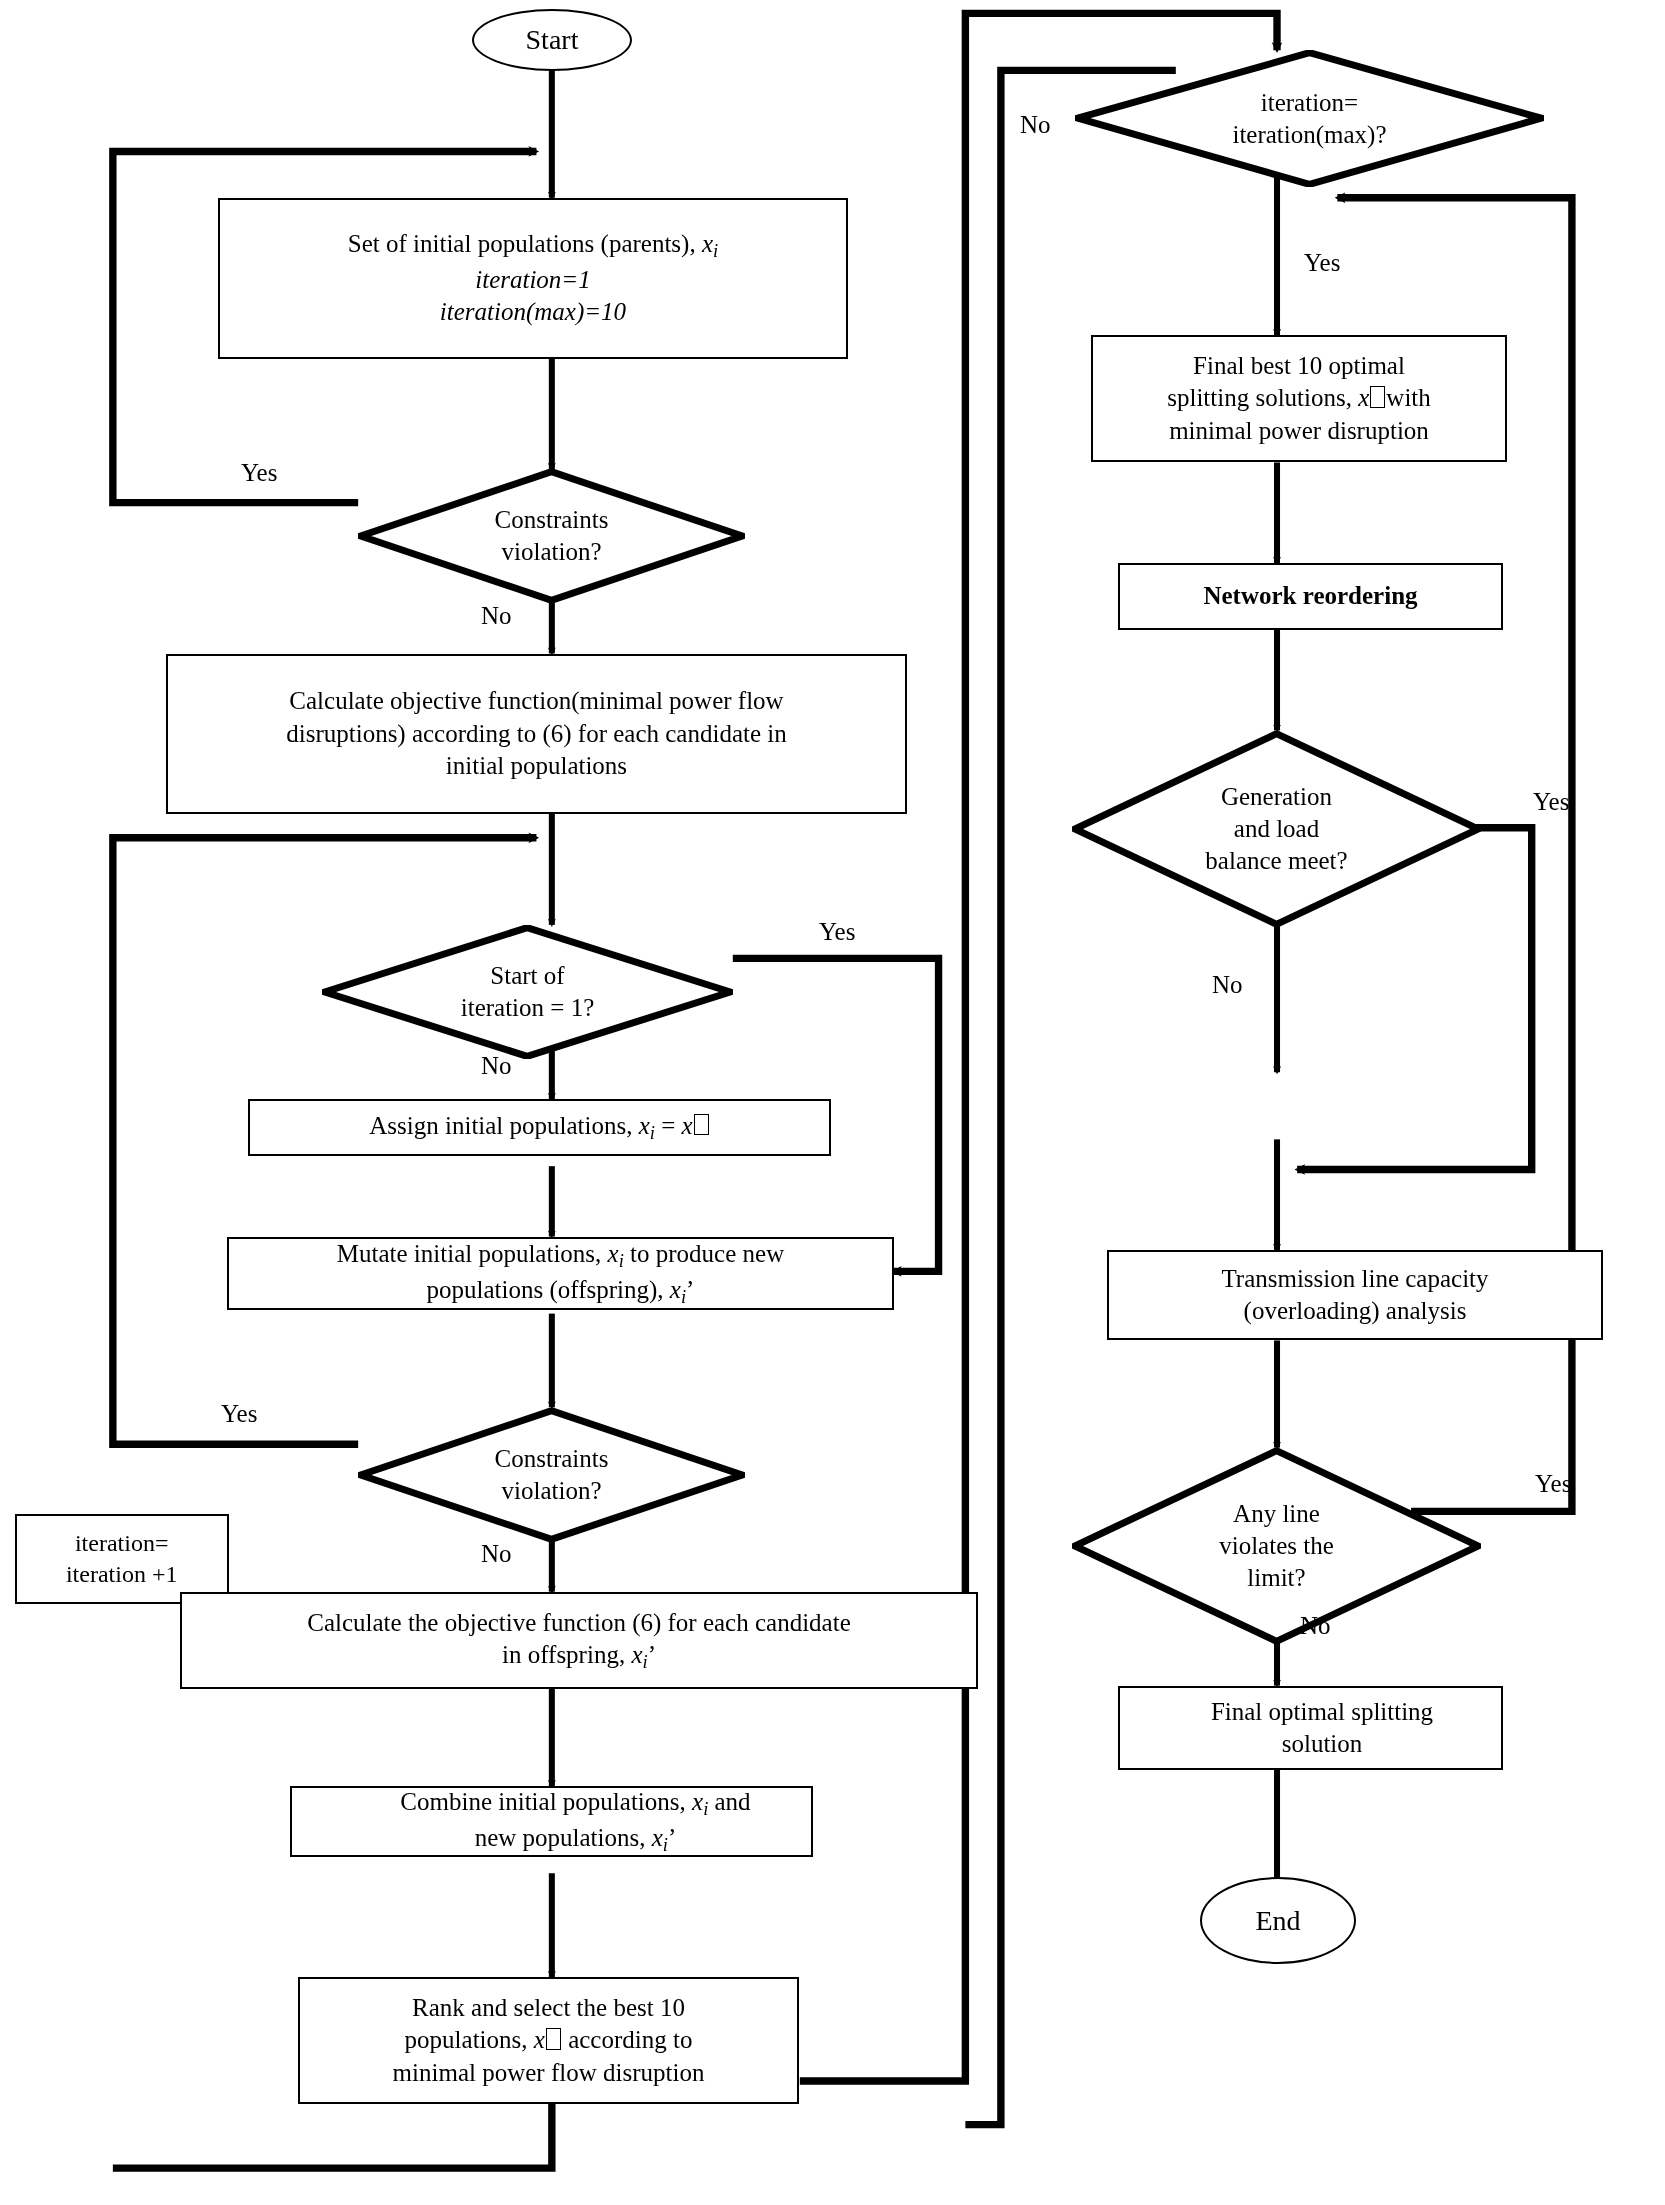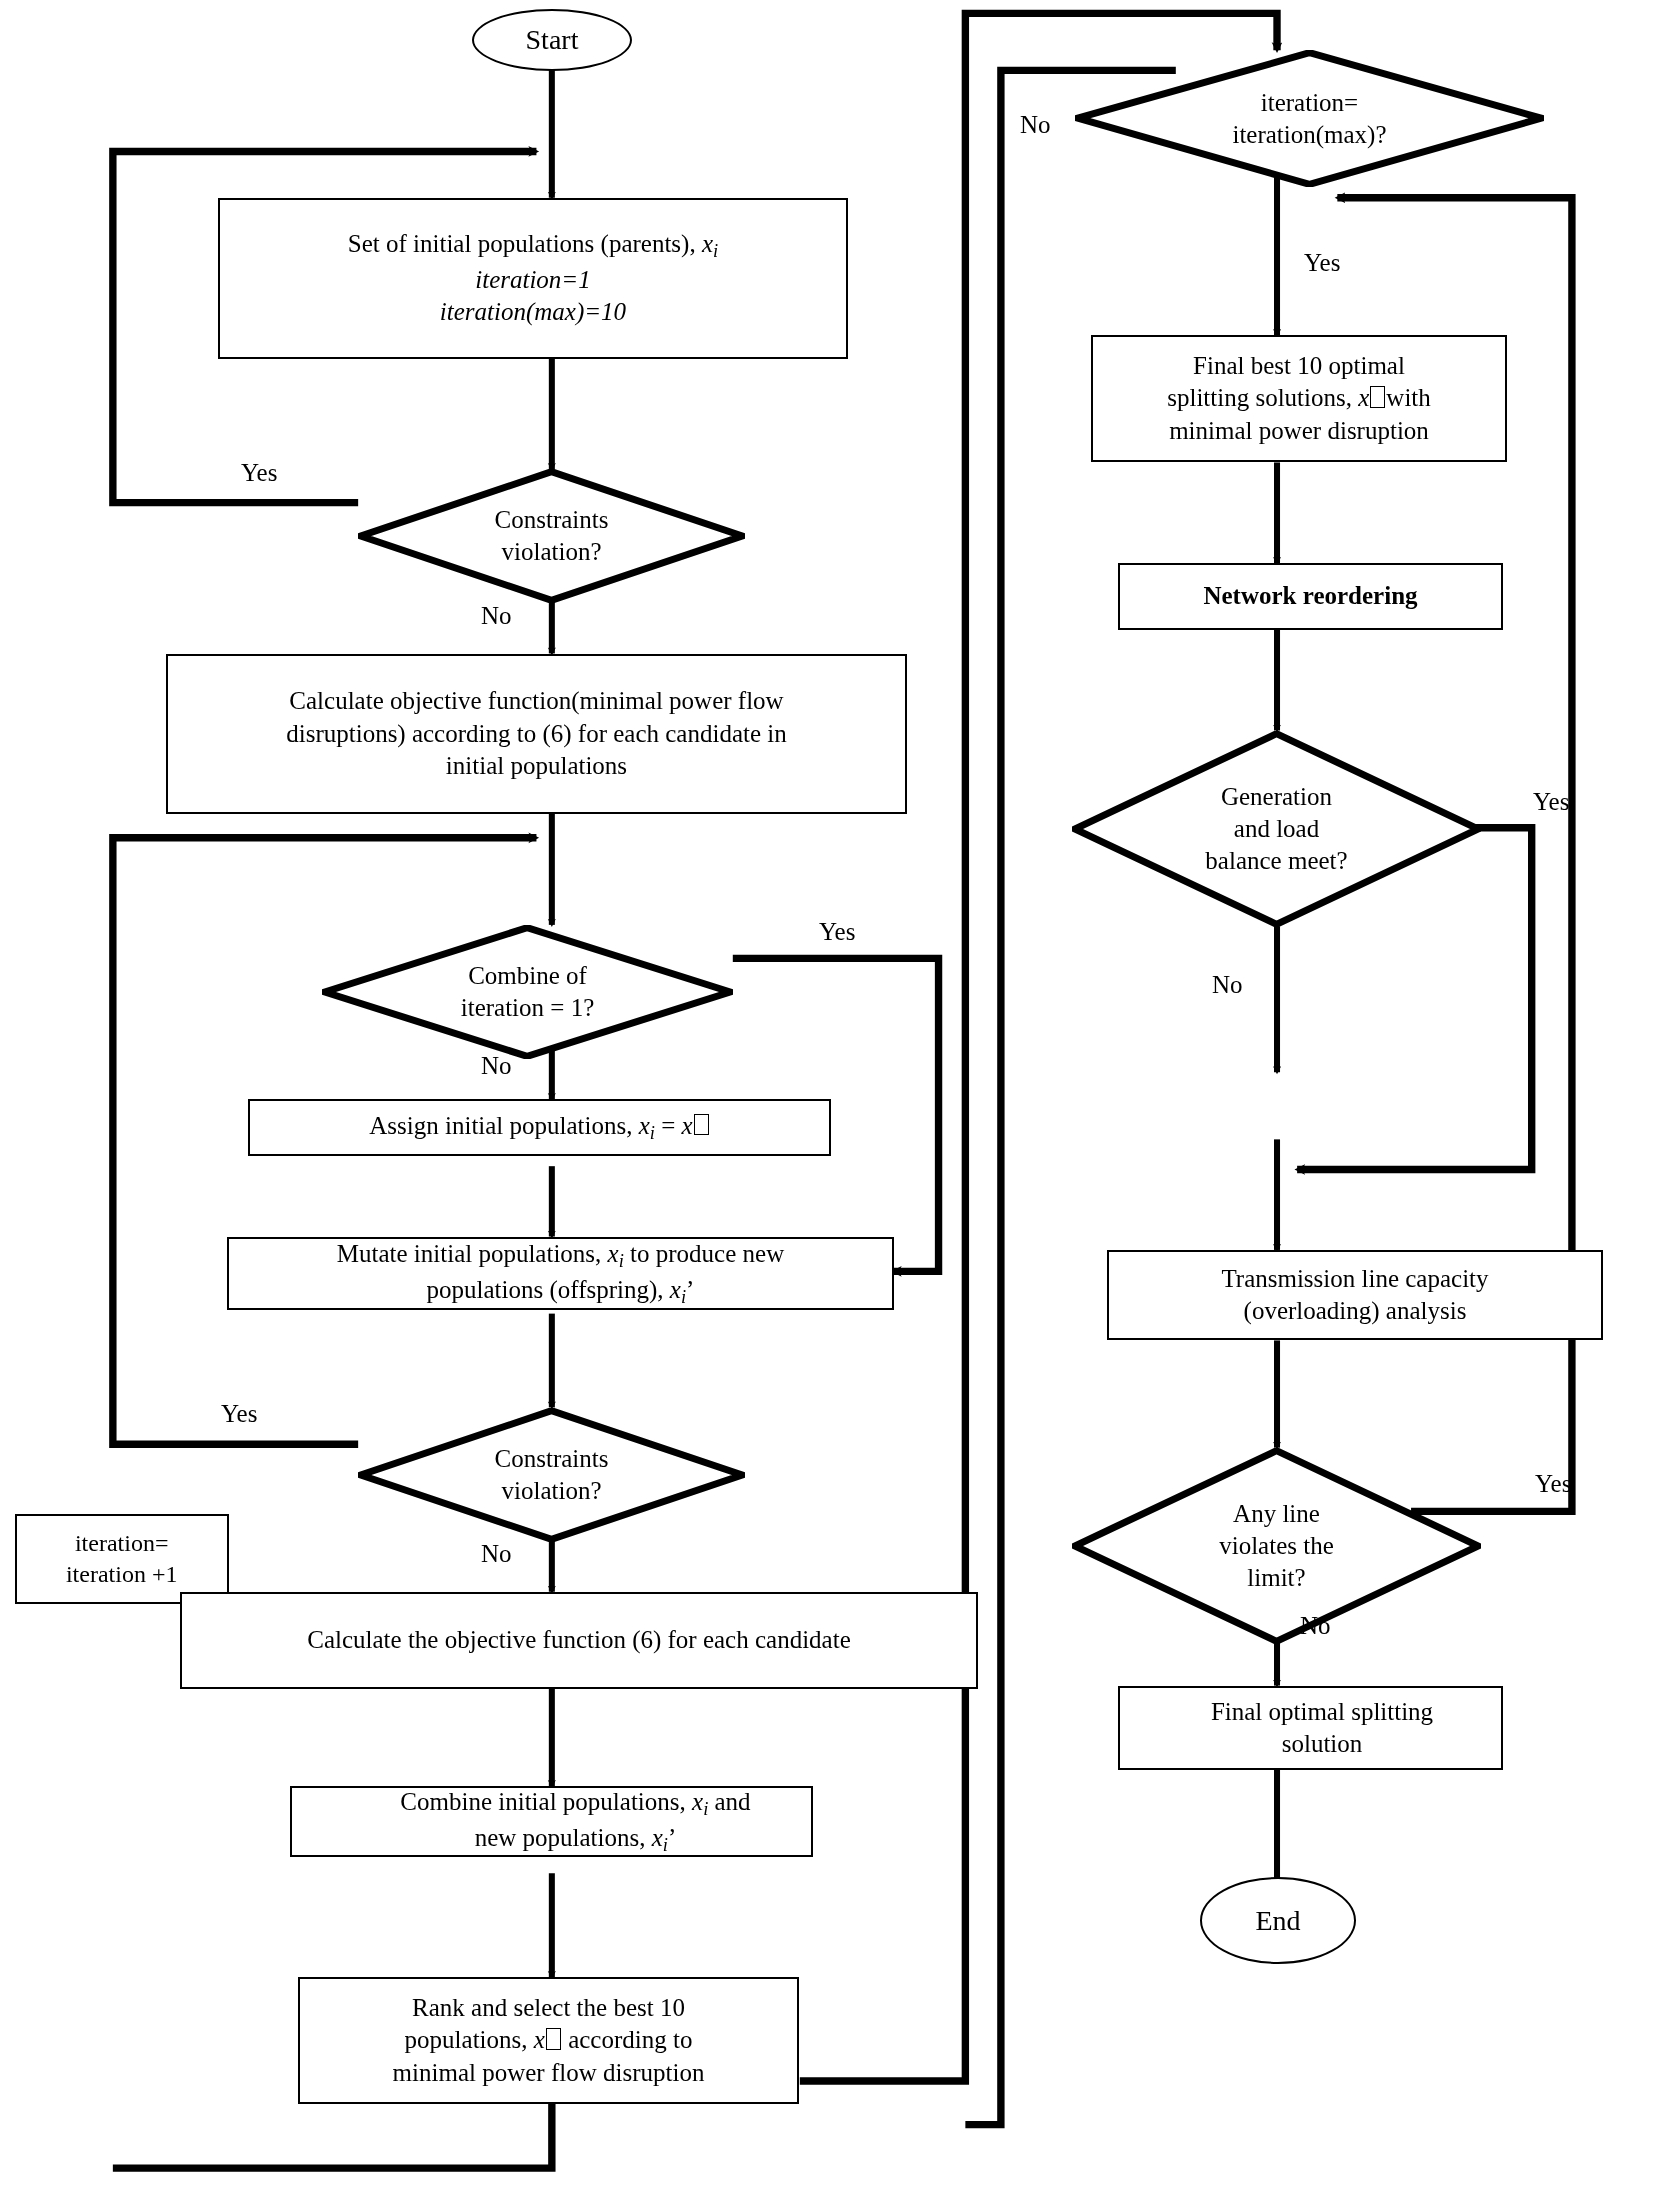--- a/index.html
+++ b/index.html
@@ -116,21 +116,21 @@
       <div>disruptions) according to (6) for each candidate in</div>
       <div>initial populations</div>
     </div>
   </div>
 
   <div class="node dec" style="left:322px;top:925px;width:411px;height:134px;font-size:25px;">
     <svg class="decshape" viewBox="0 0 613 200" preserveAspectRatio="none">
       <polygon points="306,4 609,100 306,196 4,100" fill="#fff" stroke="#000" stroke-width="7" vector-effect="non-scaling-stroke"></polygon>
     </svg>
     <div class="txt">
-      <div>Combine of</div>
+      <div>Start of</div>
       <div>iteration = 1?</div>
     </div>
   </div>
 
   <div class="node proc" style="left:248px;top:1099px;width:583px;height:57px;font-size:25px;">
     <div class="txt">
       <span>Assign initial populations, </span><span class="it">x</span><span class="sub">i</span><span> = </span><span class="it">x</span><span class="box-glyph"></span>
     </div>
   </div>
 
@@ -154,20 +154,21 @@
   <div class="node proc" style="left:14.7px;top:1514px;width:214px;height:90px;font-size:24px;">
     <div class="txt">
       <div>iteration=</div>
       <div>iteration +1</div>
     </div>
   </div>
 
   <div class="node proc" style="left:180px;top:1592px;width:798px;height:97px;font-size:25px;">
     <div class="txt">
       <div>Calculate the objective function (6) for each candidate</div>
+      <div><span>in offspring, </span><span class="it">x</span><span class="sub">i</span><span>’</span></div>
     </div>
   </div>
 
   <div class="node proc" style="left:290px;top:1786px;width:523px;height:71px;font-size:25px;padding-left:48px;">
     <div class="txt">
       <div><span>Combine initial populations, </span><span class="it">x</span><span class="sub">i</span><span> and</span></div>
       <div><span>new populations, </span><span class="it">x</span><span class="sub">i</span><span>’</span></div>
     </div>
   </div>
 

